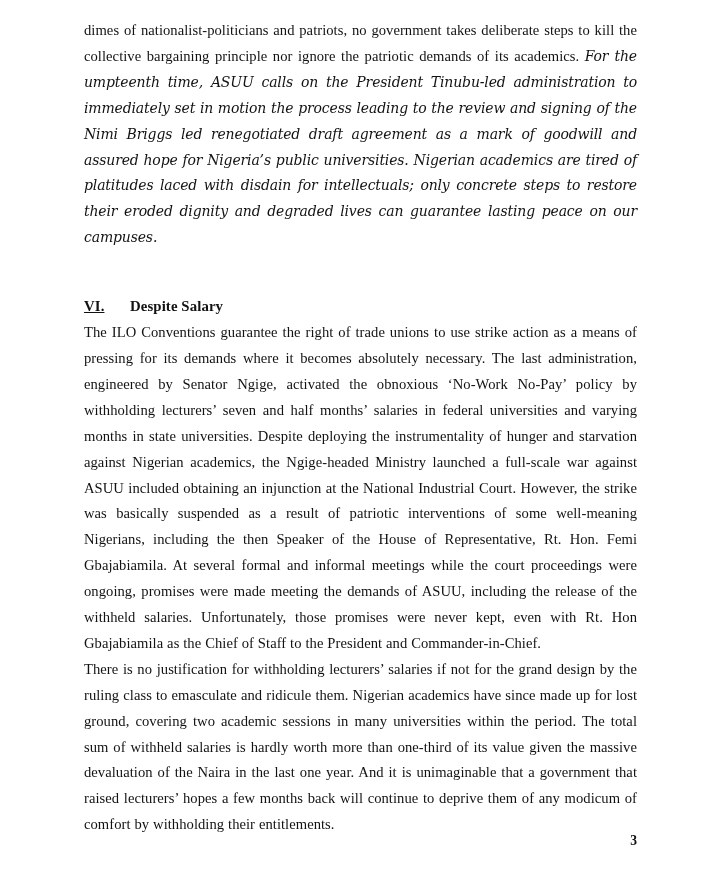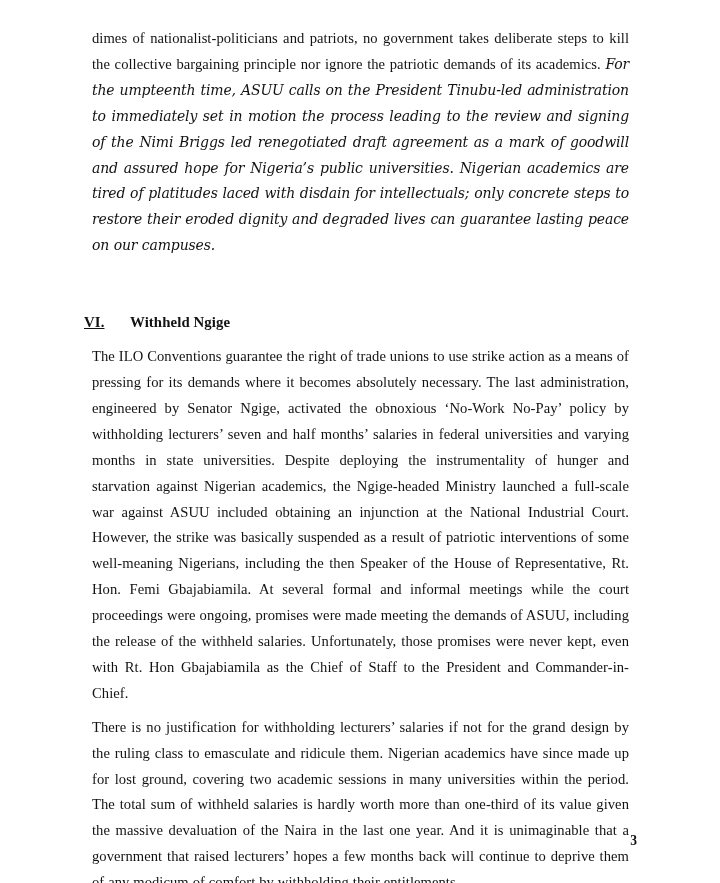--- a/index.html
+++ b/index.html
@@ -20,21 +20,21 @@
     overflow: hidden;
     box-sizing: border-box;
   }
   .content {
     position: absolute;
     left: 84px;
     top: 18px;
     width: 553px;
   }
   p.body-para {
-    margin: 8px;
+    margin: 0;
     font-size: 14.6px;
     line-height: 25.9px;
     text-align: justify;
     text-justify: inter-word;
     letter-spacing: 0.05px;
     word-spacing: 0.2px;
     -webkit-hyphens: none;
     hyphens: none;
   }
   p.body-para.last-line-left {
@@ -76,21 +76,21 @@
 <body>
 
 <div class="page">
 
   <div class="content">
 
     <p class="body-para last-line-left"><span>dimes of nationalist-politicians and patriots, no government takes deliberate steps to kill the collective bargaining principle nor ignore the patriotic demands of its academics. </span><span class="italic-run">For the umpteenth time, ASUU calls on the President Tinubu-led administration to immediately set in motion the process leading to the review and signing of the Nimi Briggs led renegotiated draft agreement as a mark of goodwill and assured hope for Nigeria’s public universities. Nigerian academics are tired of platitudes laced with disdain for intellectuals; only concrete steps to restore their eroded dignity and degraded lives can guarantee lasting peace on our campuses.</span></p>
 
     <div class="gap-block"></div>
 
-    <h2 class="section-heading"><span class="numeral">VI.</span><span>Withheld Ngige</span></h2>
+    <h2 class="section-heading"><span class="numeral">VI.</span><span>Despite Salary</span></h2>
 
     <p class="body-para last-line-left">The ILO Conventions guarantee the right of trade unions to use strike action as a means of pressing for its demands where it becomes absolutely necessary. The last administration, engineered by Senator Ngige, activated the obnoxious ‘No-Work No-Pay’ policy by withholding lecturers’ seven and half months’ salaries in federal universities and varying months in state universities. Despite deploying the instrumentality of hunger and starvation against Nigerian academics, the Ngige-headed Ministry launched a full-scale war against ASUU included obtaining an injunction at the National Industrial Court. However, the strike was basically suspended as a result of patriotic interventions of some well-meaning Nigerians, including the then Speaker of the House of Representative, Rt. Hon. Femi Gbajabiamila. At several formal and informal meetings while the court proceedings were ongoing, promises were made meeting the demands of ASUU, including the release of the withheld salaries. Unfortunately, those promises were never kept, even with Rt. Hon Gbajabiamila as the Chief of Staff to the President and Commander-in-Chief.</p>
 
     <p class="body-para last-line-left">There is no justification for withholding lecturers’ salaries if not for the grand design by the ruling class to emasculate and ridicule them. Nigerian academics have since made up for lost ground, covering two academic sessions in many universities within the period. The total sum of withheld salaries is hardly worth more than one-third of its value given the massive devaluation of the Naira in the last one year. And it is unimaginable that a government that raised lecturers’ hopes a few months back will continue to deprive them of any modicum of comfort by withholding their entitlements.</p>
 
   </div>
 
   <div class="page-number">3</div>
 
 </div>

